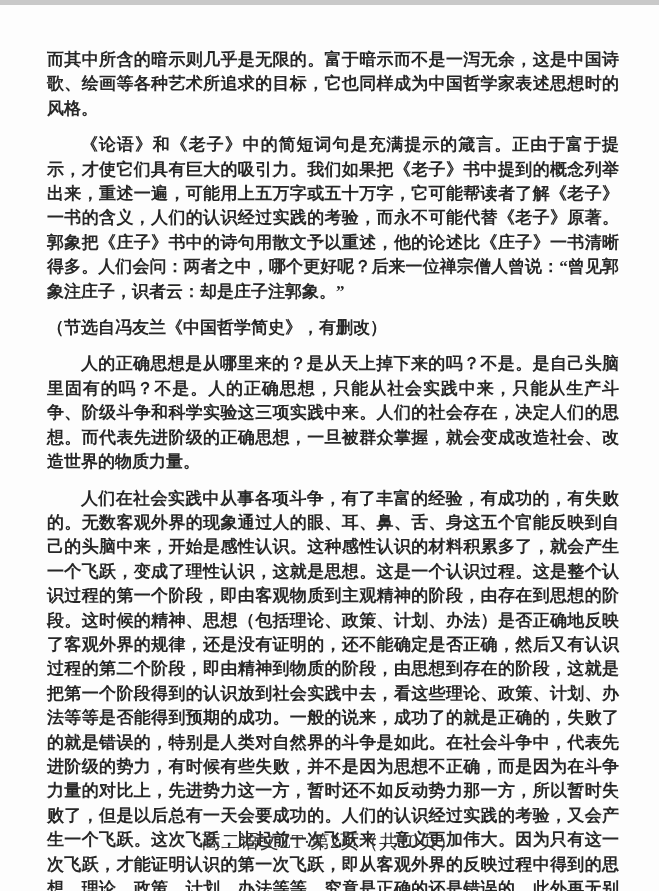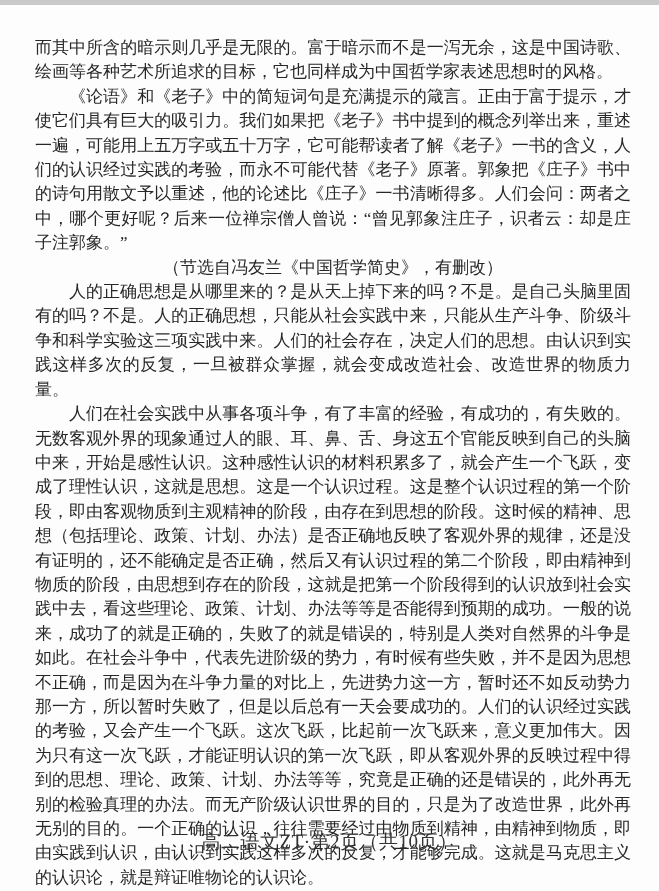--- a/index.html
+++ b/index.html
@@ -27,28 +27,29 @@
     top: 36px;
     left: 35px;
     width: 596px;
     color: #272727;
     font-size: 17px;
     line-height: 24.4px;
     text-align: justify;
     text-justify: inter-ideograph;
   }
   .page-body p {
-    margin: 0;
+    margin: 12px;
     padding: 0;
+    font-weight: bold;
   }
   .para-indent {
     text-indent: 2em;
   }
   .attribution {
-    text-align: center;
+    text-align: left;
     text-indent: 0;
   }
   .attribution-inset {
     padding-right: 6px;
   }
   .material-heading {
     text-indent: 0;
   }
   .page-footer {
     position: absolute;
@@ -64,18 +65,18 @@
 </style>
 </head>
 <body>
 
 <div class="scan-strip-top"></div>
 
 <div class="page-body">
   <p class="para-continuation">而其中所含的暗示则几乎是无限的。富于暗示而不是一泻无余，这是中国诗歌、绘画等各种艺术所追求的目标，它也同样成为中国哲学家表述思想时的风格。</p>
   <p class="para-indent">《论语》和《老子》中的简短词句是充满提示的箴言。正由于富于提示，才使它们具有巨大的吸引力。我们如果把《老子》书中提到的概念列举出来，重述一遍，可能用上五万字或五十万字，它可能帮读者了解《老子》一书的含义，人们的认识经过实践的考验，而永不可能代替《老子》原著。郭象把《庄子》书中的诗句用散文予以重述，他的论述比《庄子》一书清晰得多。人们会问：两者之中，哪个更好呢？后来一位禅宗僧人曾说：“曾见郭象注庄子，识者云：却是庄子注郭象。”</p>
   <p class="attribution">（节选自冯友兰《中国哲学简史》，有删改）</p>
-  <p class="para-indent">人的正确思想是从哪里来的？是从天上掉下来的吗？不是。是自己头脑里固有的吗？不是。人的正确思想，只能从社会实践中来，只能从生产斗争、阶级斗争和科学实验这三项实践中来。人们的社会存在，决定人们的思想。由认识到实践这样多次的反复，一旦被群众掌握，就会变成改造社会、改造世界的物质力量。</p>
+  <p class="para-indent">人的正确思想是从哪里来的？是从天上掉下来的吗？不是。是自己头脑里固有的吗？不是。人的正确思想，只能从社会实践中来，只能从生产斗争、阶级斗争和科学实验这三项实践中来。人们的社会存在，决定人们的思想。而代表先进阶级的正确思想，一旦被群众掌握，就会变成改造社会、改造世界的物质力量。</p>
   <p class="para-indent">人们在社会实践中从事各项斗争，有了丰富的经验，有成功的，有失败的。无数客观外界的现象通过人的眼、耳、鼻、舌、身这五个官能反映到自己的头脑中来，开始是感性认识。这种感性认识的材料积累多了，就会产生一个飞跃，变成了理性认识，这就是思想。这是一个认识过程。这是整个认识过程的第一个阶段，即由客观物质到主观精神的阶段，由存在到思想的阶段。这时候的精神、思想（包括理论、政策、计划、办法）是否正确地反映了客观外界的规律，还是没有证明的，还不能确定是否正确，然后又有认识过程的第二个阶段，即由精神到物质的阶段，由思想到存在的阶段，这就是把第一个阶段得到的认识放到社会实践中去，看这些理论、政策、计划、办法等等是否能得到预期的成功。一般的说来，成功了的就是正确的，失败了的就是错误的，特别是人类对自然界的斗争是如此。在社会斗争中，代表先进阶级的势力，有时候有些失败，并不是因为思想不正确，而是因为在斗争力量的对比上，先进势力这一方，暂时还不如反动势力那一方，所以暂时失败了，但是以后总有一天会要成功的。人们的认识经过实践的考验，又会产生一个飞跃。这次飞跃，比起前一次飞跃来，意义更加伟大。因为只有这一次飞跃，才能证明认识的第一次飞跃，即从客观外界的反映过程中得到的思想、理论、政策、计划、办法等等，究竟是正确的还是错误的，此外再无别的检验真理的办法。而无产阶级认识世界的目的，只是为了改造世界，此外再无别的目的。一个正确的认识，往往需要经过由物质到精神，由精神到物质，即由实践到认识，由认识到实践这样多次的反复，才能够完成。这就是马克思主义的认识论，就是辩证唯物论的认识论。</p>
   <p class="attribution attribution-inset">（摘自毛泽东《人的正确思想是从哪里来的?》）</p>
 </div>
 
 <div class="page-footer">高二语文ZT·第2页（共10页）</div>
 
 </body></html>

